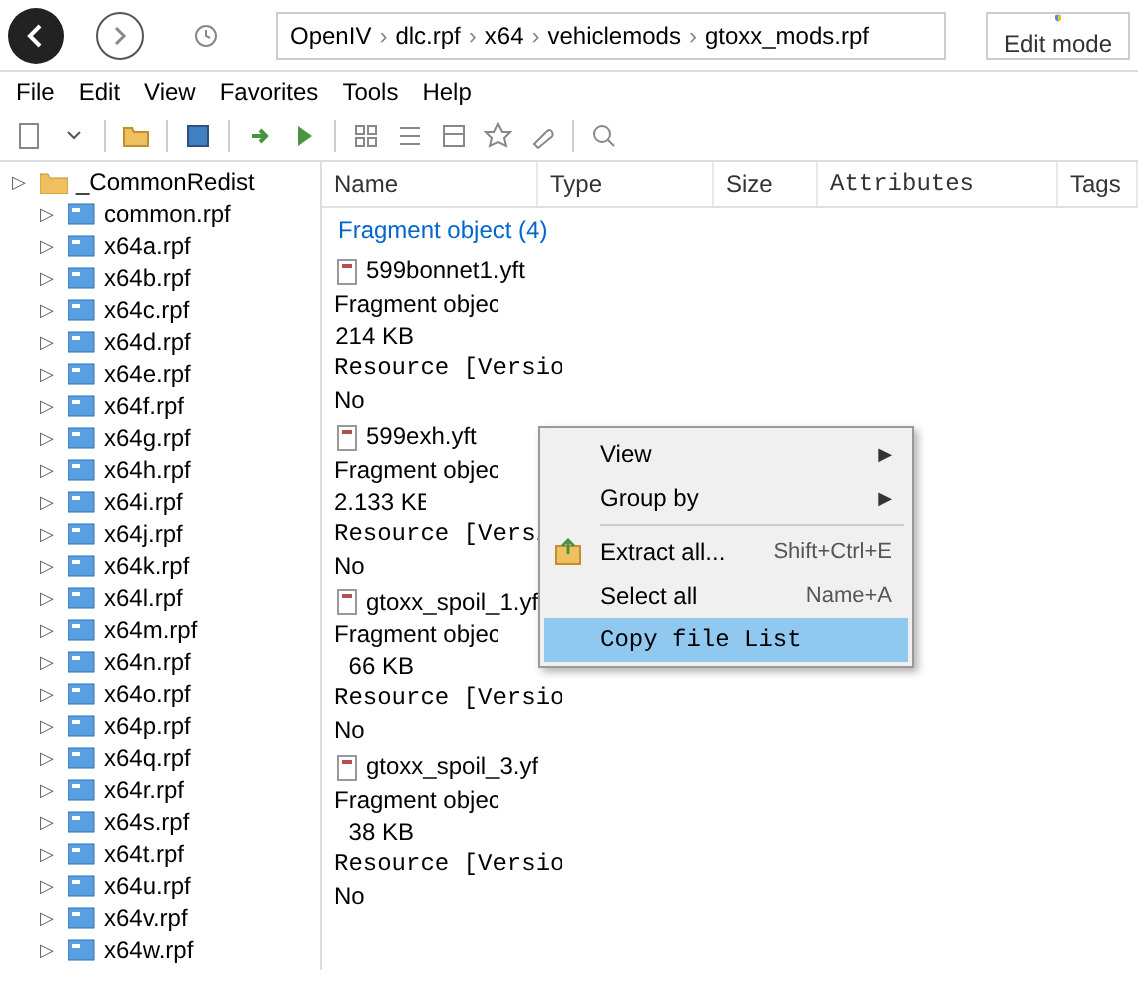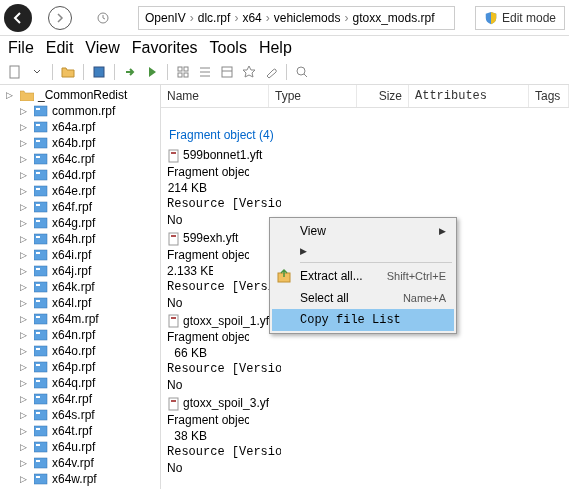--- a/index.html
+++ b/index.html
@@ -62,26 +62,27 @@
     .bc-sep { color: #888; }
     .edit-mode {
       display: flex;
       align-items: center;
       gap: 4px;
       padding: 0 8px;
       height: 24px;
       border: 1px solid #ccc;
       font-size: 12px;
       color: #333;
+      flex-direction: column;
     }
     .menu-bar {
       display: flex;
       gap: 12px;
       padding: 3px 8px;
-      font-size: 16px;
+      font-size: 12px;
     }
     .tool-strip {
       display: flex;
       align-items: center;
       gap: 4px;
       padding: 3px 6px;
       border-bottom: 1px solid #ddd;
     }
     .tool-icon {
       width: 18px;
@@ -134,28 +135,27 @@
       border-bottom: 1px solid #e0e0e0;
       font-size: 12px;
       color: #333;
     }
     .list-header > div {
       padding: 4px 6px;
       border-right: 1px solid #e8e8e8;
     }
     .col-name { width: 108px; }
     .col-type { width: 88px; }
-    .col-size { width: 52px; text-align: right; }
+    .col-size { width: 52px; text-align: left; }
     .col-attr { width: 120px; font-family: Liberation Mono, monospace; }
     .col-tags { width: 40px; }
     .group-header {
       color: #0066cc;
       padding: 4px 8px;
       font-size: 12px;
-      margin-top: 16px;
     }
     .file-row {
       display: flex;
       font-size: 12px;
       padding: 1px 0;
       flex-direction: column;
     }
     .file-row .cell { padding: 1px 6px; white-space: nowrap; overflow: hidden; }
     .file-row .col-size { text-align: right; }
     .file-icon {
@@ -579,20 +579,21 @@
           <div class="cell col-tags">No</div>
         </div>
       </div>
 
     <div class="context-menu">
       <div class="ctx-item">
         <span class="ctx-label">View</span>
         <span class="ctx-arrow">▶</span>
       </div>
       <div class="ctx-item">
+        <span class="ctx-label">Group by</span>
         <span class="ctx-arrow">▶</span>
       </div>
       <div class="ctx-sep"></div>
       <div class="ctx-item">
         <span class="ctx-icon"><svg width="16" height="16" viewBox="0 0 16 16">
               <rect x="2" y="5" width="12" height="9" fill="#f0c060" stroke="#c09030"></rect>
               <path d="M8 9 L8 2 M5 5 L8 2 L11 5" stroke="#4a9440" stroke-width="1.5" fill="none"></path>
             </svg></span>
         <span class="ctx-label">Extract all...</span>
         <span class="ctx-shortcut">Shift+Ctrl+E</span>

